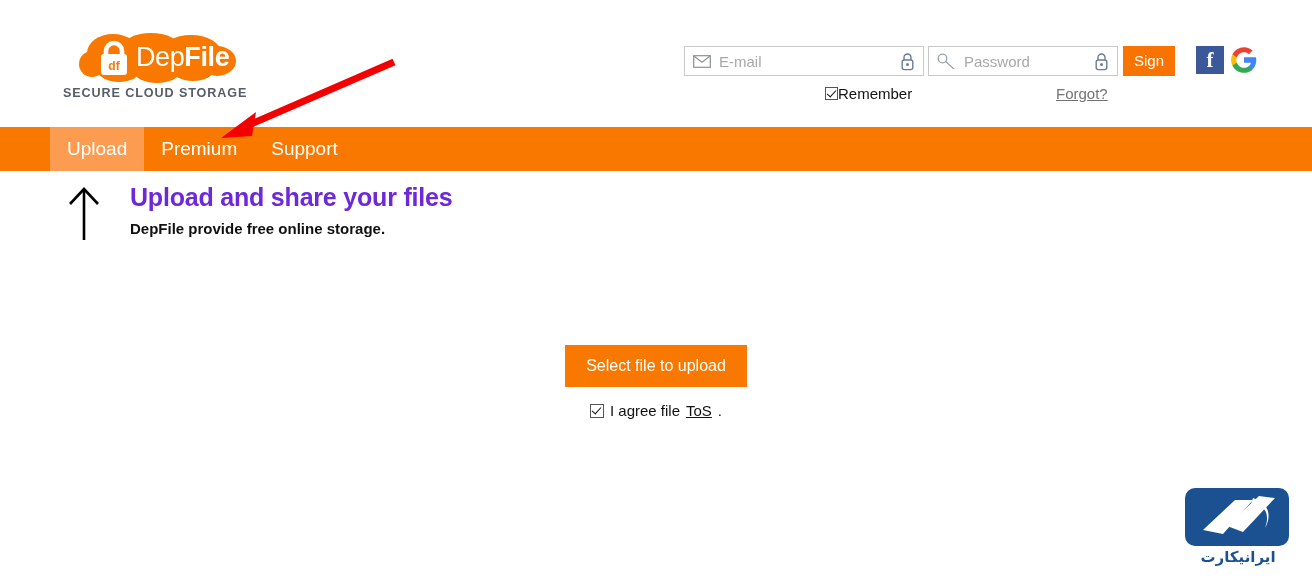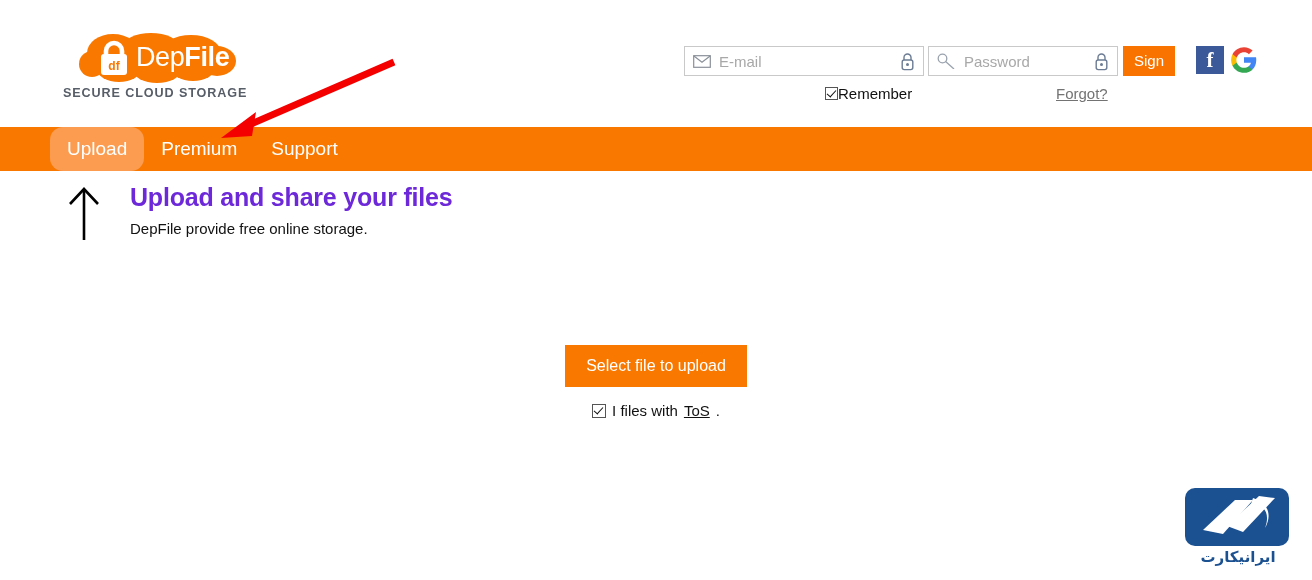--- a/index.html
+++ b/index.html
@@ -207,21 +207,20 @@
     display: flex;
     align-items: center;
     padding: 0 17px;
     font-size: 19px;
     color: #ffffff;
     cursor: pointer;
     white-space: nowrap;
   }
   .nav-item.active {
     background: #fb9c50;
-    border-radius: 13px;
   }
 
   
   .main {
     position: absolute;
     left: 0;
     top: 171px;
     width: 1312px;
   }
   .intro {
@@ -242,20 +241,21 @@
     font-weight: bold;
     color: #6d28d9;
     letter-spacing: -0.2px;
     line-height: 30px;
   }
   .intro-sub {
     margin-top: 7px;
     font-size: 15px;
     color: #111;
     line-height: 20px;
+    font-weight: bold;
   }
 
   .upload-block {
     position: absolute;
     left: 0;
     top: 174px;
     width: 1312px;
     text-align: center;
   }
   .upload-btn {
@@ -417,21 +417,21 @@
     <div class="intro-text">
       <div class="intro-title">Upload and share your files</div>
       <div class="intro-sub">DepFile provide free online storage.</div>
     </div>
   </div>
 
   <div class="upload-block">
     <button class="upload-btn">Select file to upload</button>
     <div class="tos-row">
       <span class="cbx checked"></span>
-      <span>I files with </span>
+      <span>I agree file </span>
         <a class="tos-link">ToS</a>
         <span>.</span>
     </div>
   </div>
 </div>
 
 <div class="watermark">
   <svg width="110" height="62" viewBox="0 0 110 62">
     <path d="M12 2 H96 a10 10 0 0 1 10 10 V50 a10 10 0 0 1 -10 10 H12 a10 10 0 0 1 -10 -10 V12 a10 10 0 0 1 10 -10 Z" fill="#1b5091"></path>
     <path d="M20 44 L52 14 L70 14 L40 48 Z" fill="#ffffff"></path>

